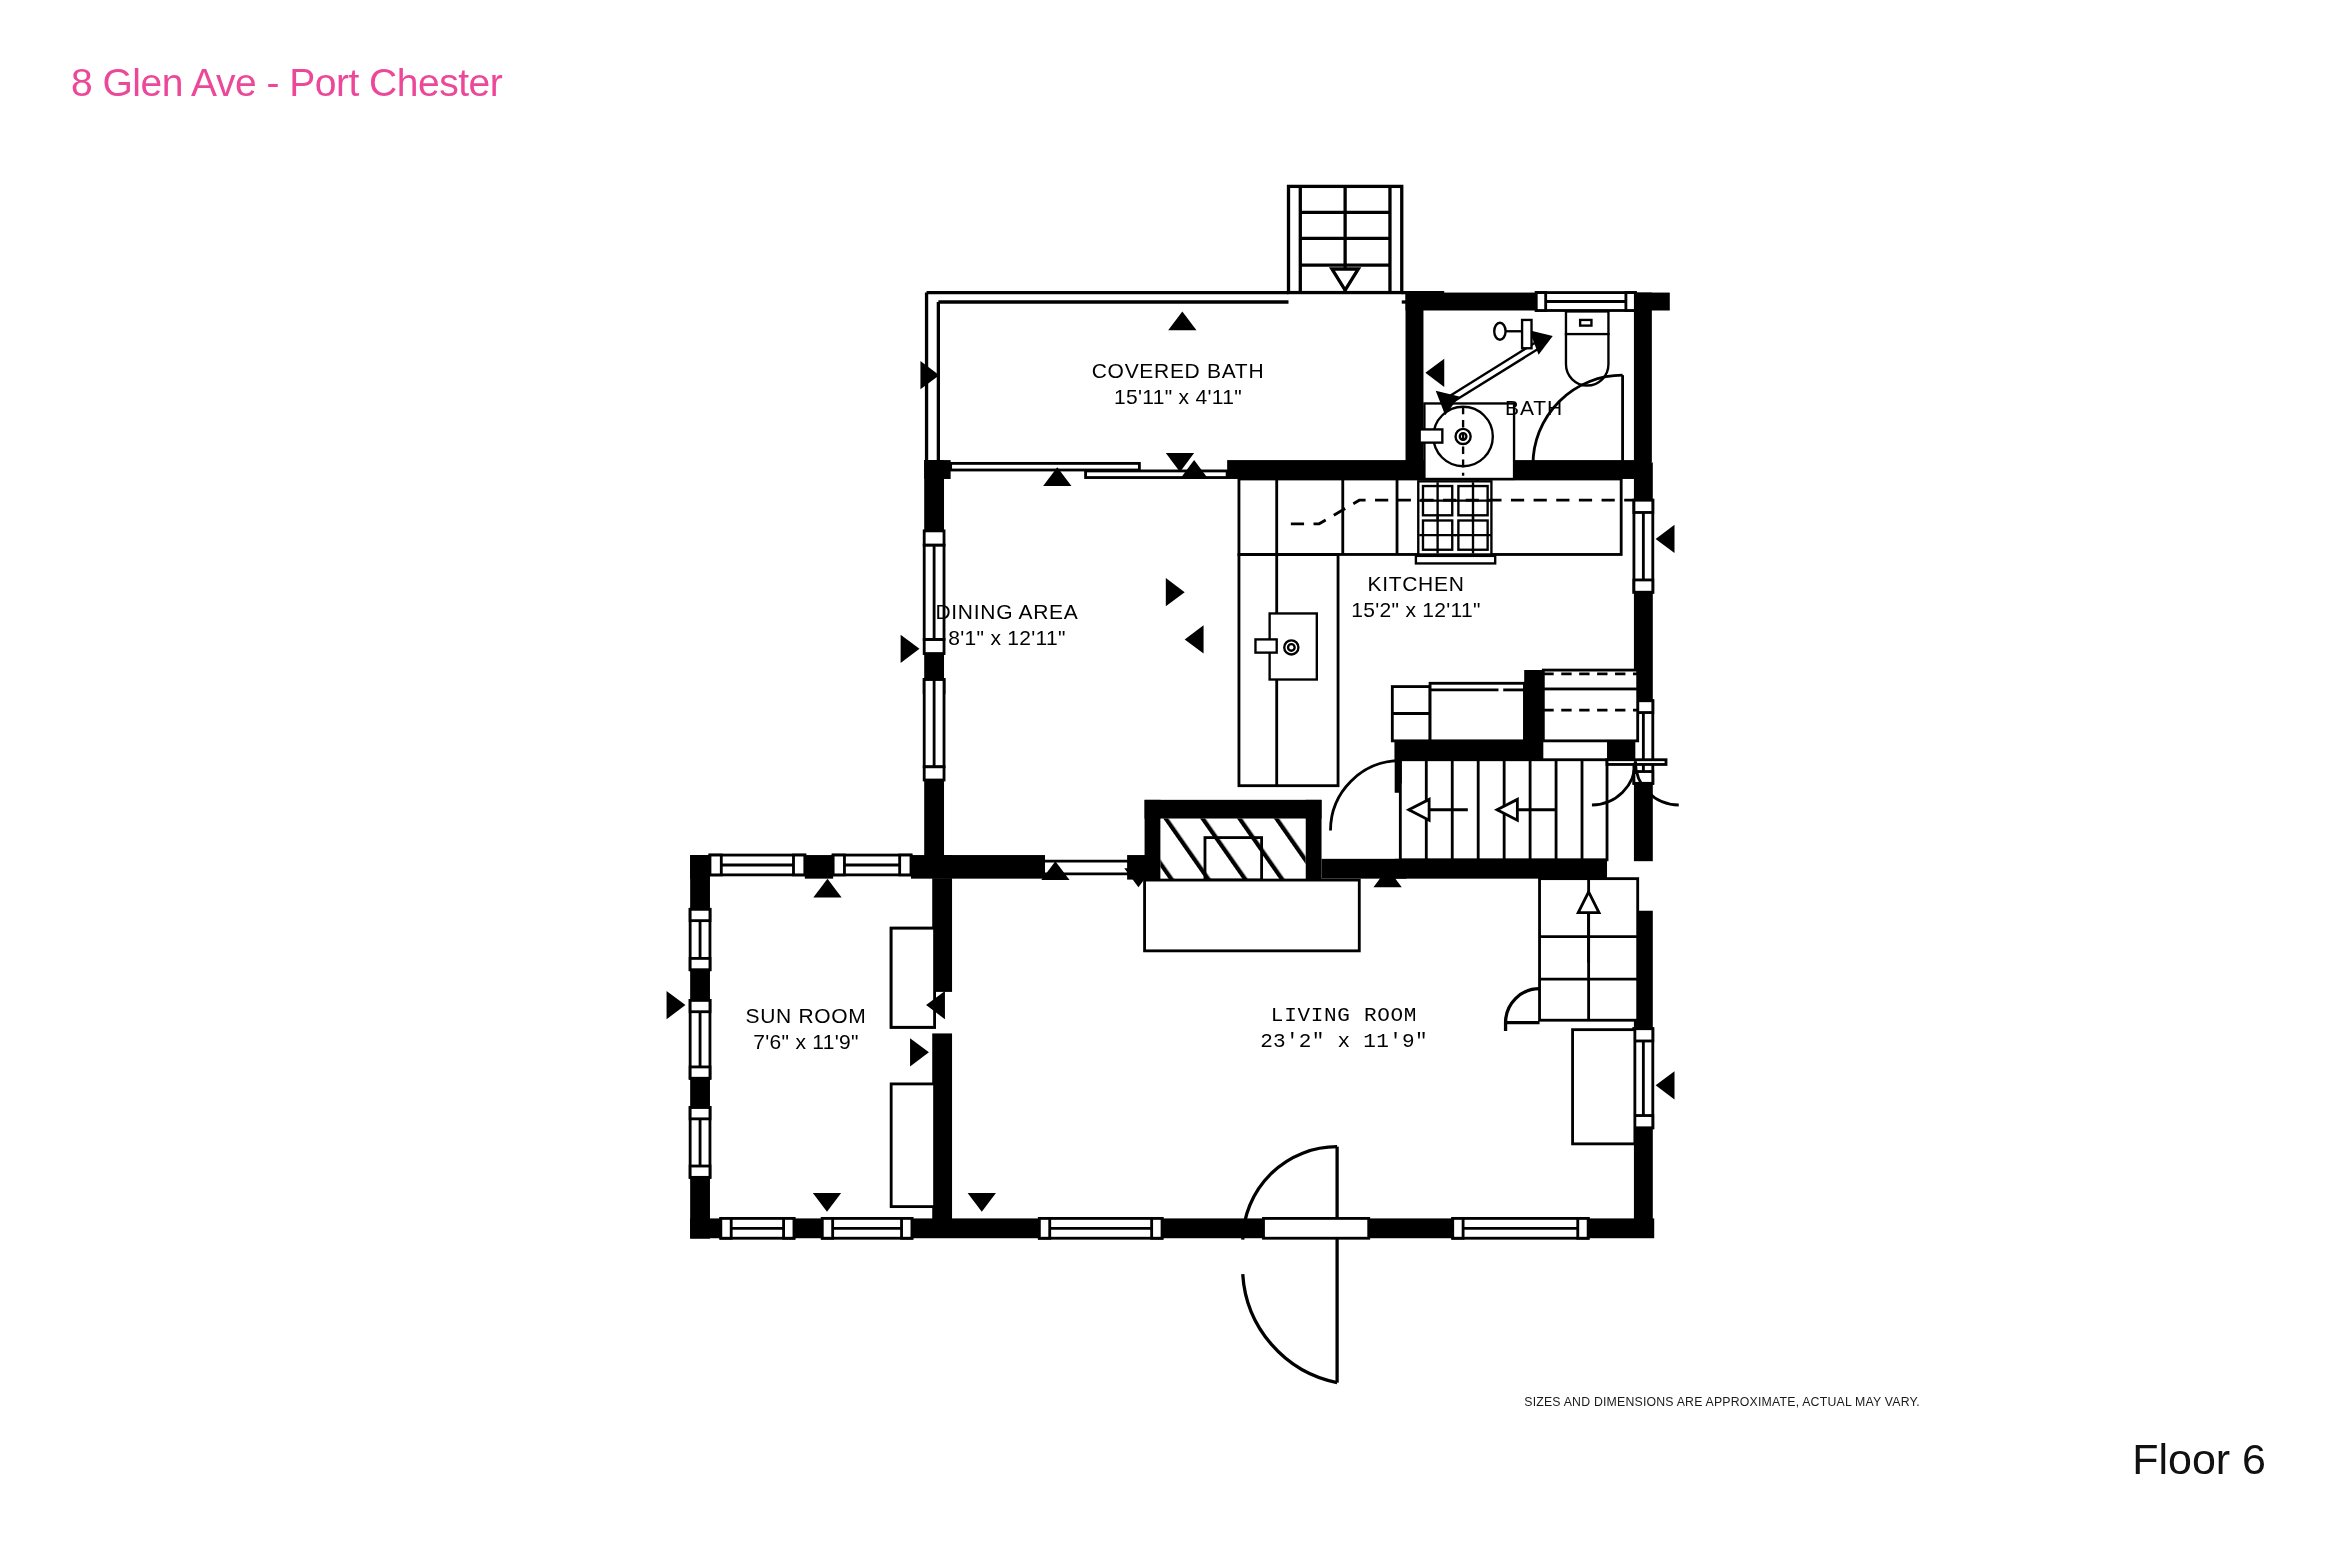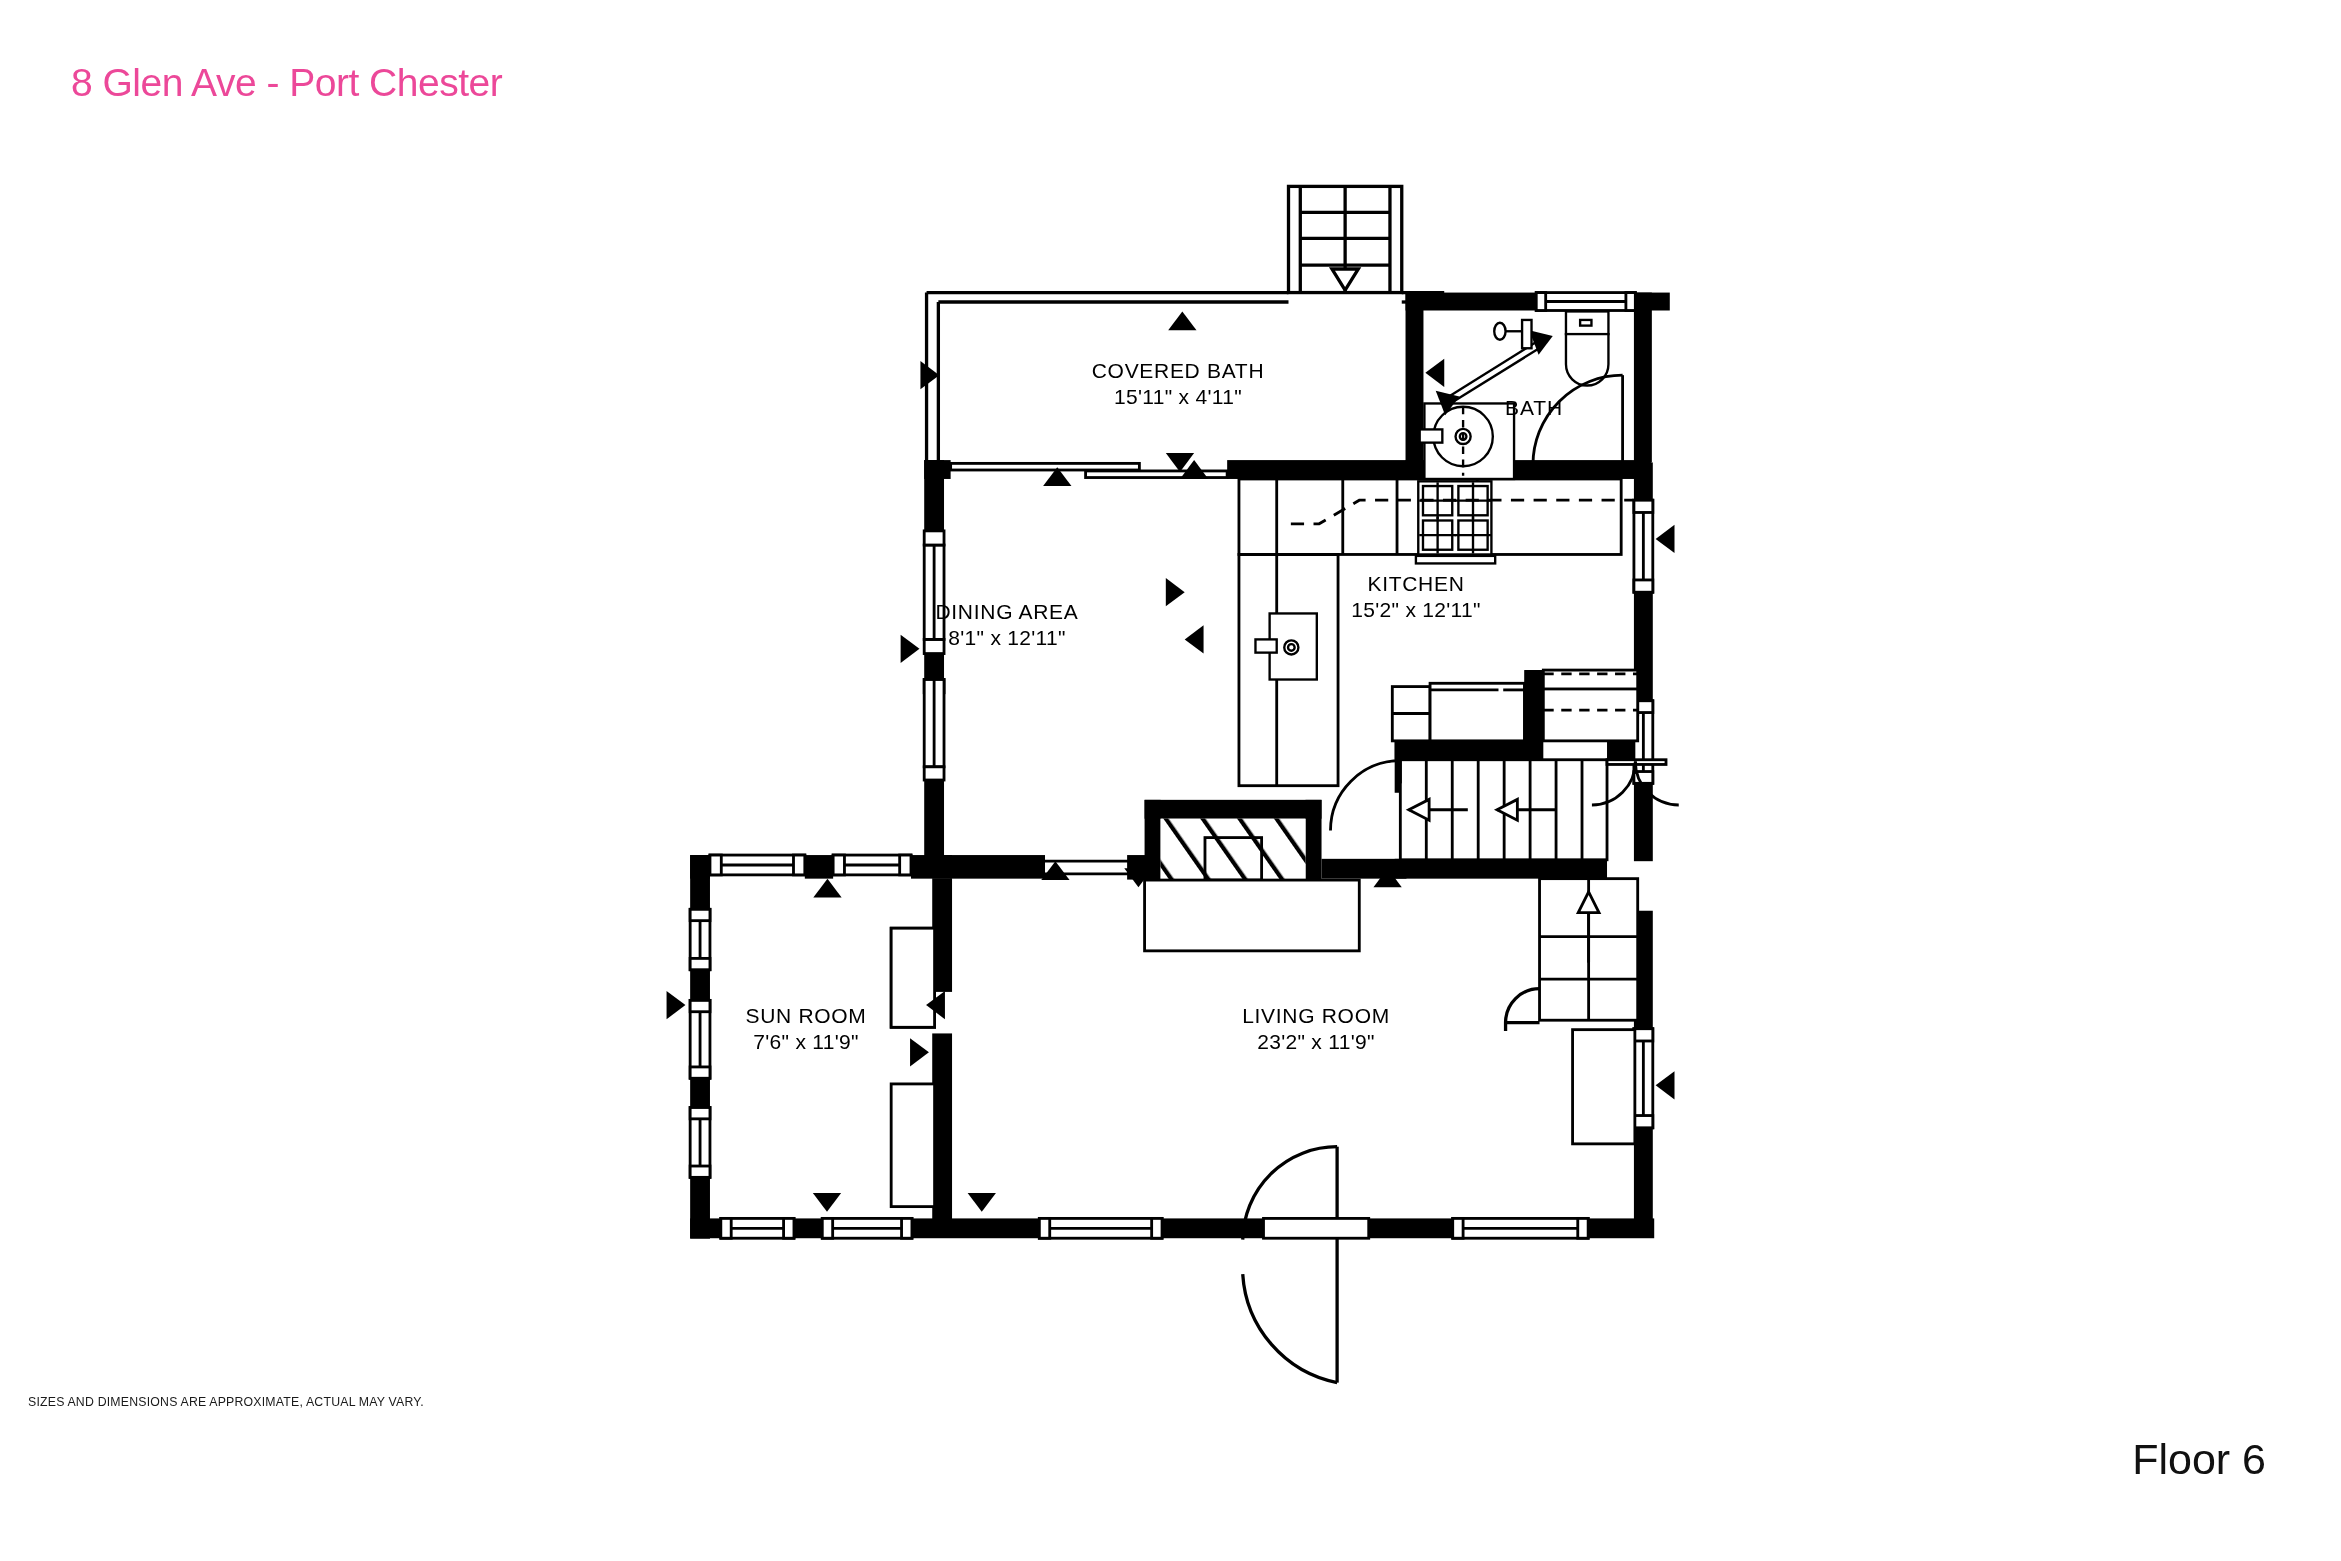--- a/index.html
+++ b/index.html
@@ -35,25 +35,24 @@
     font-weight: 400;
     color: #111111;
     white-space: nowrap;
   }
 
   #disclaimer {
     position: absolute;
     left: 0;
     top: 1395px;
     width: 1920px;
-    text-align: left;
+    text-align: right;
     font-size: 12.3px;
     letter-spacing: 0.2px;
     color: #1a1a1a;
-    padding-left: 28px;
   }
 
   #plan-wrap {
     position: absolute;
     left: 0;
     top: 0;
     width: 2342px;
     height: 1561px;
   }
   #plan-svg {
@@ -494,20 +493,20 @@
 <div class="room-label" style="left:1007px; top:600px;">
   <span class="rl-name">DINING AREA</span>
   <span class="rl-dim">8'1" x 12'11"</span>
 </div>
 
 <div class="room-label" style="left:806px; top:1004px;">
   <span class="rl-name">SUN ROOM</span>
   <span class="rl-dim">7'6" x 11'9"</span>
 </div>
 
-<div class="room-label" style="left:1316px; top:1004px;">
+<div class="room-label" style="left:1344px; top:1004px;font-family:Liberation Mono, monospace;">
   <span class="rl-name">LIVING ROOM</span>
   <span class="rl-dim">23'2" x 11'9"</span>
 </div>
 
 <div id="disclaimer">SIZES AND DIMENSIONS ARE APPROXIMATE, ACTUAL MAY VARY.</div>
 <div id="floor-label">Floor 6</div>
 
 
 </body></html>

